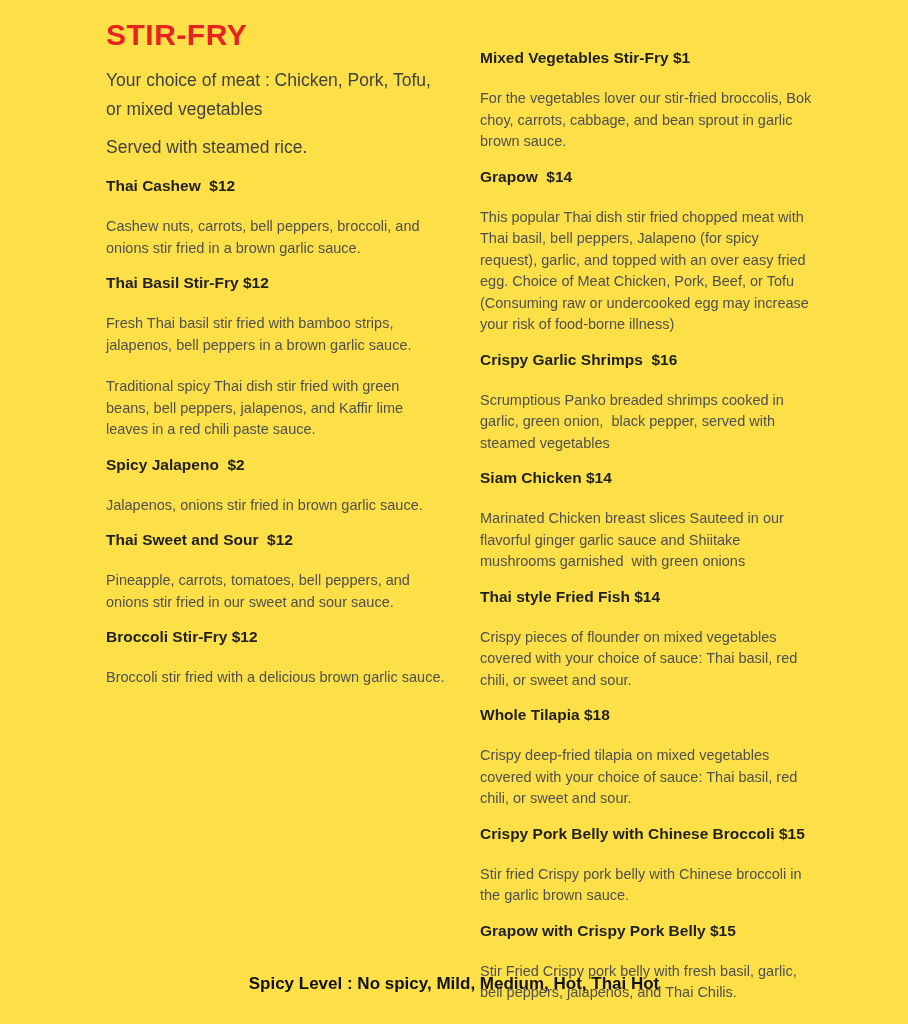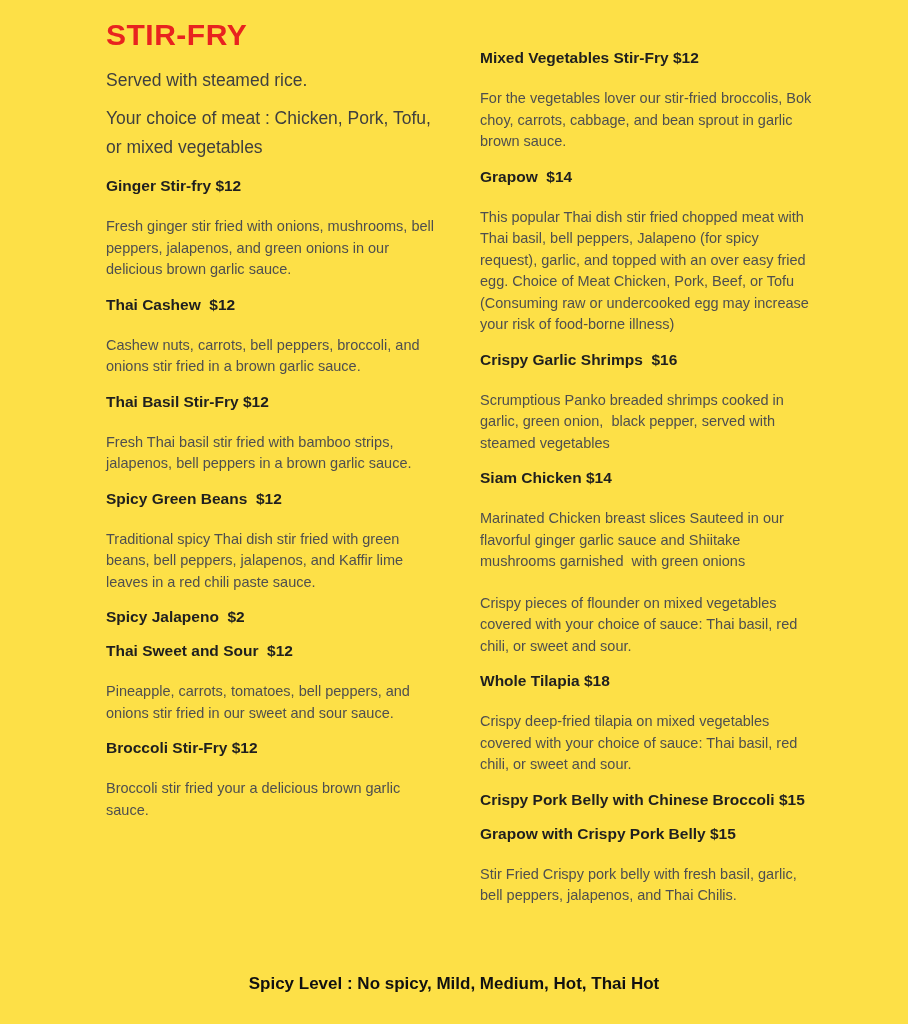--- a/index.html
+++ b/index.html
@@ -61,78 +61,76 @@
 </style>
 </head>
 <body>
 
 <div class="page">
   <div class="columns">
 
     <div class="col col-left">
       <h1 class="section-title" style="color: rgb(232, 35, 31);">STIR-FRY</h1>
 
+      <p class="intro">Your choice of meat : Chicken, Pork, Tofu, or mixed vegetables</p>
       <p class="intro">Served with steamed rice.</p>
-      <p class="intro">Your choice of meat : Chicken, Pork, Tofu, or mixed vegetables</p>
 
-      <section class="item">
-        <h3 class="item-title">Ginger Stir-fry $12</h3>
-        <p class="item-desc">Fresh ginger stir fried with onions, mushrooms, bell peppers, jalapenos, and green onions in our delicious brown garlic sauce.</p>
-      </section>
       <section class="item">
         <h3 class="item-title">Thai Cashew  $12</h3>
         <p class="item-desc">Cashew nuts, carrots, bell peppers, broccoli, and onions stir fried in a brown garlic sauce.</p>
       </section>
       <section class="item">
         <h3 class="item-title">Thai Basil Stir-Fry $12</h3>
         <p class="item-desc">Fresh Thai basil stir fried with bamboo strips, jalapenos, bell peppers in a brown garlic sauce.</p>
       </section>
       <section class="item">
-        <h3 class="item-title">Spicy Green Beans  $12</h3>
         <p class="item-desc">Traditional spicy Thai dish stir fried with green beans, bell peppers, jalapenos, and Kaffir lime leaves in a red chili paste sauce.</p>
       </section>
       <section class="item">
         <h3 class="item-title">Spicy Jalapeno  $2</h3>
+        <p class="item-desc">Jalapenos, onions stir fried in brown garlic sauce.</p>
       </section>
       <section class="item">
         <h3 class="item-title">Thai Sweet and Sour  $12</h3>
         <p class="item-desc">Pineapple, carrots, tomatoes, bell peppers, and onions stir fried in our sweet and sour sauce.</p>
       </section>
       <section class="item">
         <h3 class="item-title">Broccoli Stir-Fry $12</h3>
-        <p class="item-desc">Broccoli stir fried your a delicious brown garlic sauce.</p>
+        <p class="item-desc">Broccoli stir fried with a delicious brown garlic sauce.</p>
       </section>
     </div>
 
     <div class="col col-right">
       <section class="item" style="margin-top:0">
-        <h3 class="item-title">Mixed Vegetables Stir-Fry $12</h3>
+        <h3 class="item-title">Mixed Vegetables Stir-Fry $1</h3>
         <p class="item-desc">For the vegetables lover our stir-fried broccolis, Bok choy, carrots, cabbage, and bean sprout in garlic brown sauce.</p>
       </section>
       <section class="item">
         <h3 class="item-title">Grapow  $14</h3>
         <p class="item-desc">This popular Thai dish stir fried chopped meat with Thai basil, bell peppers, Jalapeno (for spicy request), garlic, and topped with an over easy fried egg. Choice of Meat Chicken, Pork, Beef, or Tofu (Consuming raw or undercooked egg may increase your risk of food-borne illness)</p>
       </section>
       <section class="item">
         <h3 class="item-title">Crispy Garlic Shrimps  $16</h3>
         <p class="item-desc">Scrumptious Panko breaded shrimps cooked in garlic, green onion,  black pepper, served with steamed vegetables</p>
       </section>
       <section class="item">
         <h3 class="item-title">Siam Chicken $14</h3>
         <p class="item-desc">Marinated Chicken breast slices Sauteed in our flavorful ginger garlic sauce and Shiitake mushrooms garnished  with green onions</p>
       </section>
       <section class="item">
+        <h3 class="item-title">Thai style Fried Fish $14</h3>
         <p class="item-desc">Crispy pieces of flounder on mixed vegetables covered with your choice of sauce: Thai basil, red chili, or sweet and sour.</p>
       </section>
       <section class="item">
         <h3 class="item-title">Whole Tilapia $18</h3>
         <p class="item-desc">Crispy deep-fried tilapia on mixed vegetables covered with your choice of sauce: Thai basil, red chili, or sweet and sour.</p>
       </section>
       <section class="item">
         <h3 class="item-title">Crispy Pork Belly with Chinese Broccoli $15</h3>
+        <p class="item-desc">Stir fried Crispy pork belly with Chinese broccoli in the garlic brown sauce.</p>
       </section>
       <section class="item">
         <h3 class="item-title">Grapow with Crispy Pork Belly $15</h3>
         <p class="item-desc">Stir Fried Crispy pork belly with fresh basil, garlic, bell peppers, jalapenos, and Thai Chilis.</p>
       </section>
     </div>
 
   </div>
 
   <div class="footer-note">Spicy Level : No spicy, Mild, Medium, Hot, Thai Hot</div>

